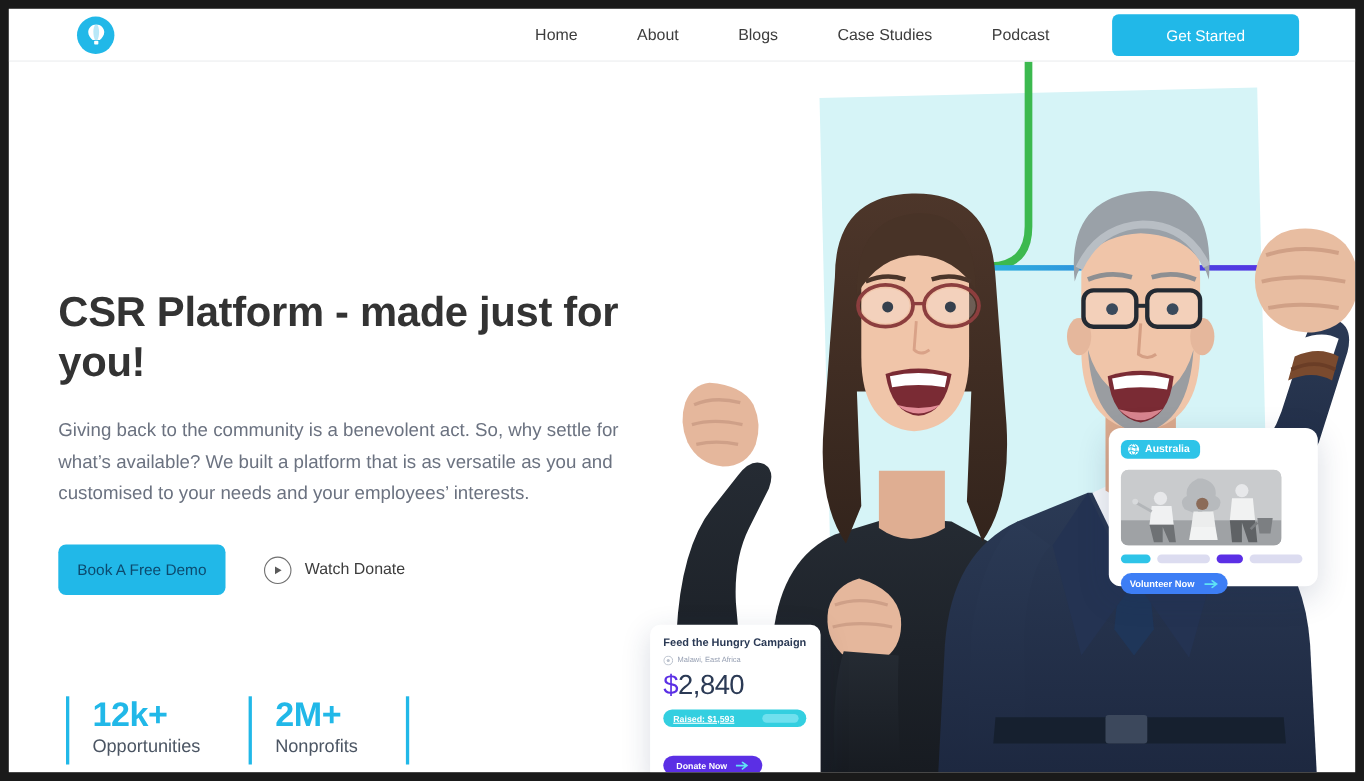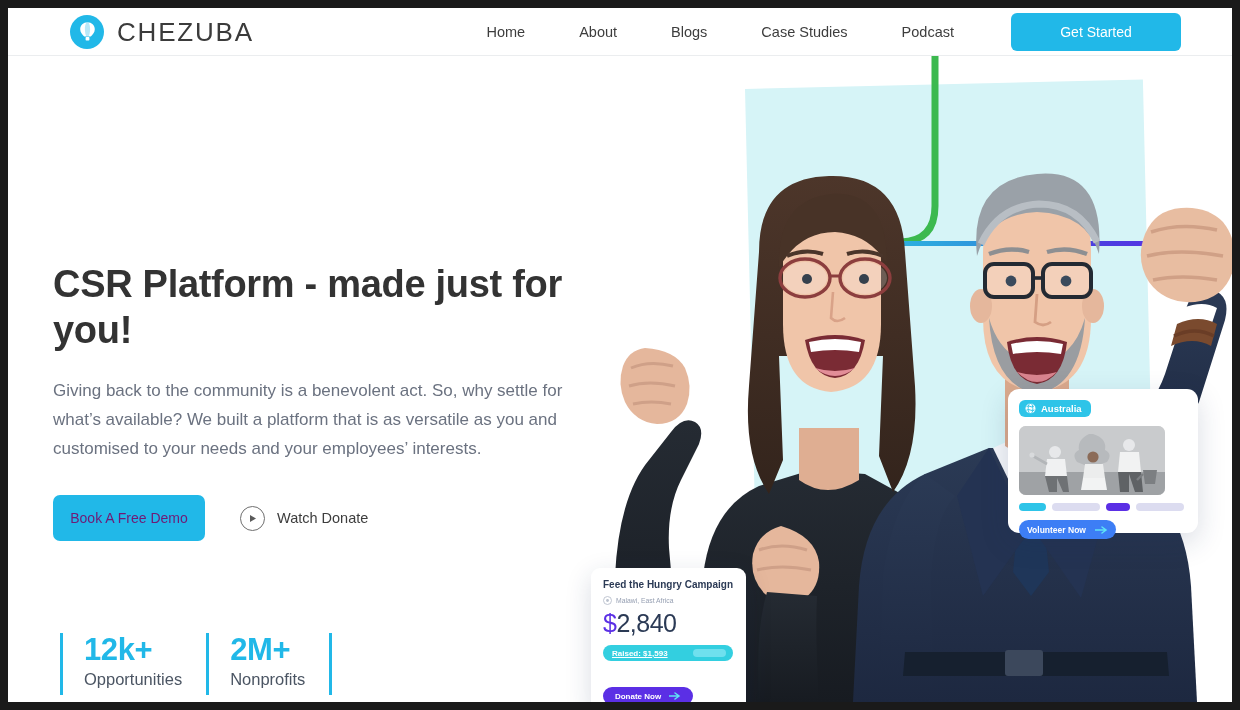--- a/index.html
+++ b/index.html
@@ -52,36 +52,36 @@
     font-size:38px; font-weight:bold; line-height:1.22; color:#333333;
     letter-spacing:-0.3px;
   }
   .hero-sub{
     margin-top:22px; font-size:17px; line-height:1.72; color:#6b7280;
     width:512px; font-weight:400;
   }
   .cta-row{ margin-top:32px; display:flex; align-items:center; }
   .btn-demo{
     width:152px; height:46px; border-radius:7px; background:#21b8e8;
-    color:#701a75; font-size:14px; border:none; cursor:pointer;
+    color:#0c4a6e; font-size:14px; border:none; cursor:pointer;
     display:flex; align-items:center; justify-content:center;
     font-family:"Liberation Sans", sans-serif;
   }
   .watch{
     margin-left:35px; display:flex; align-items:center; gap:12px; cursor:pointer;
   }
   .play-circle{
     width:25px; height:25px; border-radius:50%; border:1.4px solid #6f6f6f;
     display:flex; align-items:center; justify-content:center; flex:0 0 auto;
   }
   .watch-label{ font-size:14.5px; color:#3d3d3d; }
 
   
   .stats{ position:absolute; left:52px; top:625px; display:flex; }
-  .stat{ display:flex; padding-right:24px; }
+  .stat{ display:flex; padding-right:44px; }
   .stat-bar{
     width:3px; height:62px; background:#21b8e8; margin-right:21px; flex:0 0 auto;
   }
   .stat-num{
     font-size:31px; font-weight:bold; color:#21b8e8; line-height:1.08;
     letter-spacing:-0.4px;
   }
   .stat-label{ font-size:16.5px; color:#4b5563; margin-top:4px; }
 
   
@@ -173,21 +173,20 @@
   <div class="header">
 
     <div class="brand">
       <span class="brand-mark">
         <svg width="19" height="21" viewBox="0 0 19 21">
           <path d="M9.5 1.2C5.4 1.2 2.2 4.3 2.2 8.2c0 3 2.1 5.6 4 7.2h6.6c1.9-1.6 4-4.2 4-7.2 0-3.9-3.2-7-7.3-7z" fill="#ffffff"></path>
           <path d="M9.5 1.2c-1.6 0-2.6 3.1-2.6 7 0 2.9.6 5.5 1.4 7.2h2.4c.8-1.7 1.4-4.3 1.4-7.2 0-3.9-1-7-2.6-7z" fill="#21b8e8" opacity="0.32"></path>
           <rect x="7.6" y="16.1" width="3.8" height="3.4" rx="0.7" fill="#ffffff"></rect>
         </svg>
       </span>
-      <span class="brand-name">CHEZUBA</span>
     </div>
 
     <nav class="nav">
       <a class="nav-link">Home</a>
       <a class="nav-link">About</a>
       <a class="nav-link">Blogs</a>
       <a class="nav-link">Case Studies</a>
       <a class="nav-link">Podcast</a>
       <button class="btn-started">Get Started</button>
     </nav>

